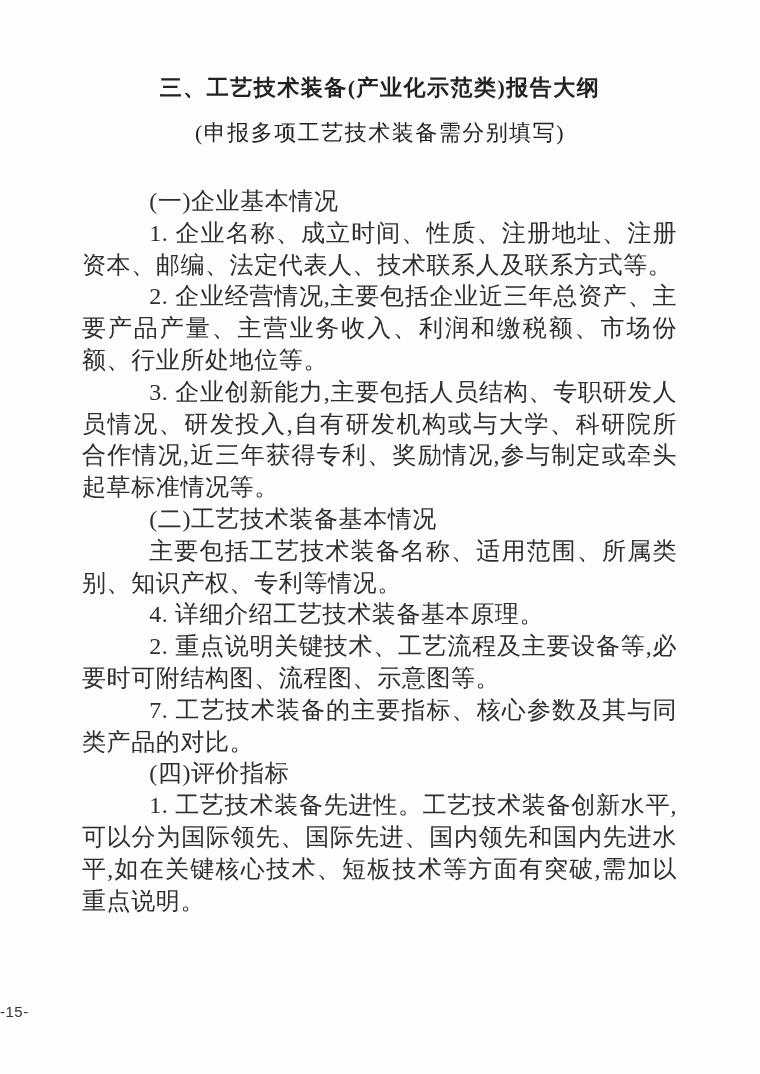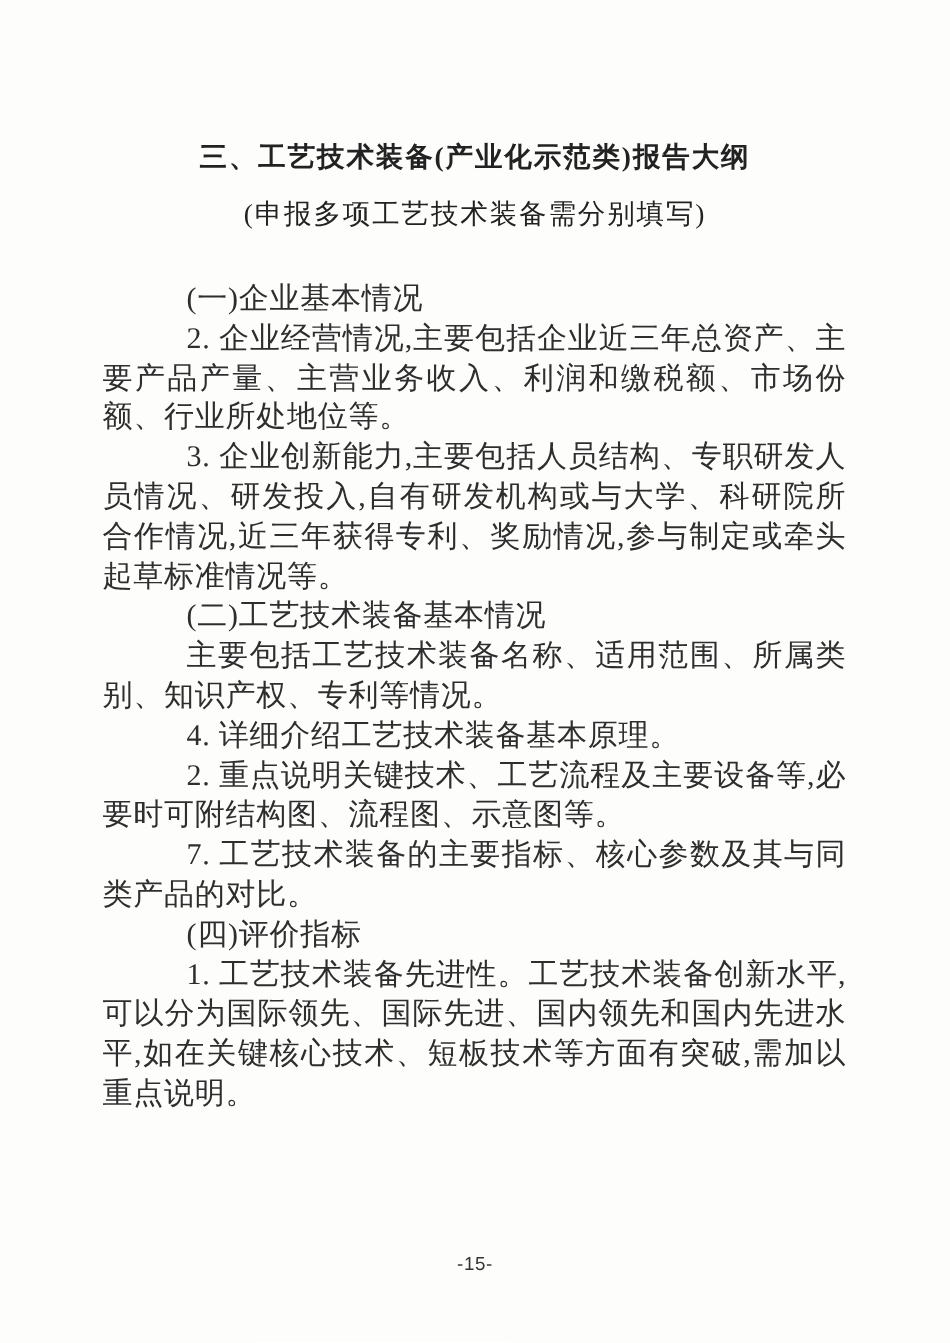--- a/index.html
+++ b/index.html
@@ -12,21 +12,21 @@
     position: relative;
     overflow: hidden;
   }
   .page {
     width: 760px;
     height: 1074px;
     background: #fdfdfc;
     position: relative;
   }
   .title-block {
-    padding-top: 114px;
+    padding-top: 76px;
     text-align: center;
   }
   .doc-title {
     font-size: 22px;
     font-weight: bold;
     letter-spacing: 1.5px;
     line-height: 24px;
     color: #222;
   }
   .doc-subtitle {
@@ -47,39 +47,40 @@
     color: #2e2e2e;
   }
   .doc-body p {
     text-indent: 2.8em;
   }
   .page-footer {
     position: absolute;
     left: 0;
     right: 0;
     top: 1003px;
-    text-align: center;
+    text-align: left;
     font-family: "Liberation Sans", "DejaVu Sans", sans-serif;
     font-size: 15px;
     color: #333;
     letter-spacing: 0.5px;
   }
 </style>
 </head>
 <body>
 
 <div class="page">
 
   <div class="title-block">
     <div class="doc-title">三、工艺技术装备(产业化示范类)报告大纲</div>
     <div class="doc-subtitle">(申报多项工艺技术装备需分别填写)</div>
   </div>
 
   <div class="doc-body">
     <p>(一)企业基本情况</p>
+    <p>1. 企业名称、成立时间、性质、注册地址、注册资本、邮编、法定代表人、技术联系人及联系方式等。</p>
     <p>2. 企业经营情况,主要包括企业近三年总资产、主要产品产量、主营业务收入、利润和缴税额、市场份额、行业所处地位等。</p>
     <p>3. 企业创新能力,主要包括人员结构、专职研发人员情况、研发投入,自有研发机构或与大学、科研院所合作情况,近三年获得专利、奖励情况,参与制定或牵头起草标准情况等。</p>
     <p>(二)工艺技术装备基本情况</p>
     <p>主要包括工艺技术装备名称、适用范围、所属类别、知识产权、专利等情况。</p>
     <p>4. 详细介绍工艺技术装备基本原理。</p>
     <p>2. 重点说明关键技术、工艺流程及主要设备等,必要时可附结构图、流程图、示意图等。</p>
     <p>7. 工艺技术装备的主要指标、核心参数及其与同类产品的对比。</p>
     <p>(四)评价指标</p>
     <p>1. 工艺技术装备先进性。工艺技术装备创新水平,可以分为国际领先、国际先进、国内领先和国内先进水平,如在关键核心技术、短板技术等方面有突破,需加以重点说明。</p>
   </div>

